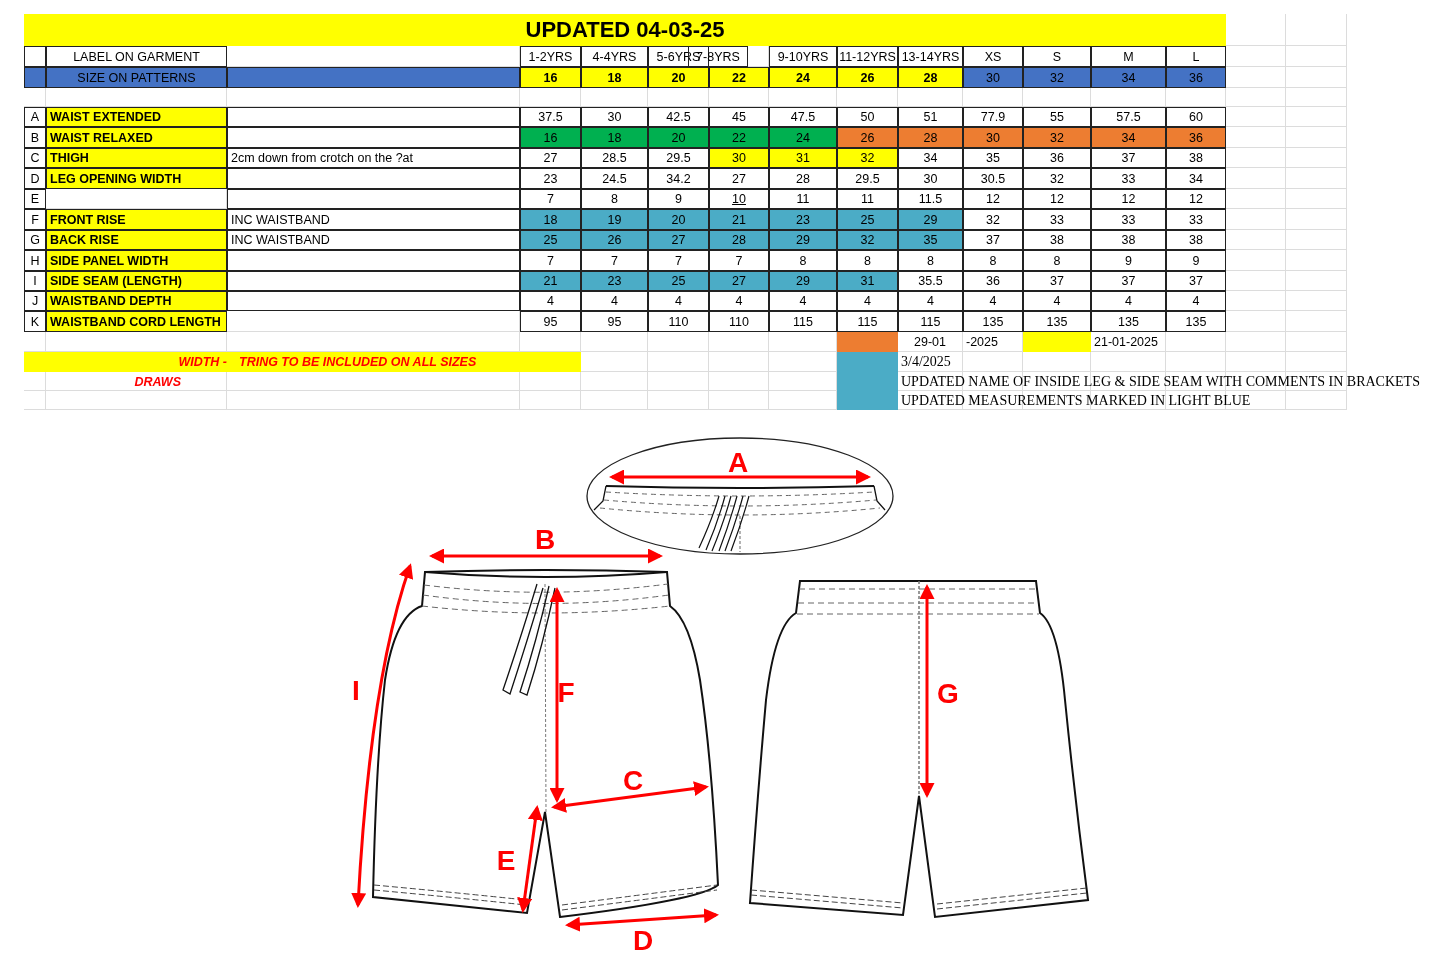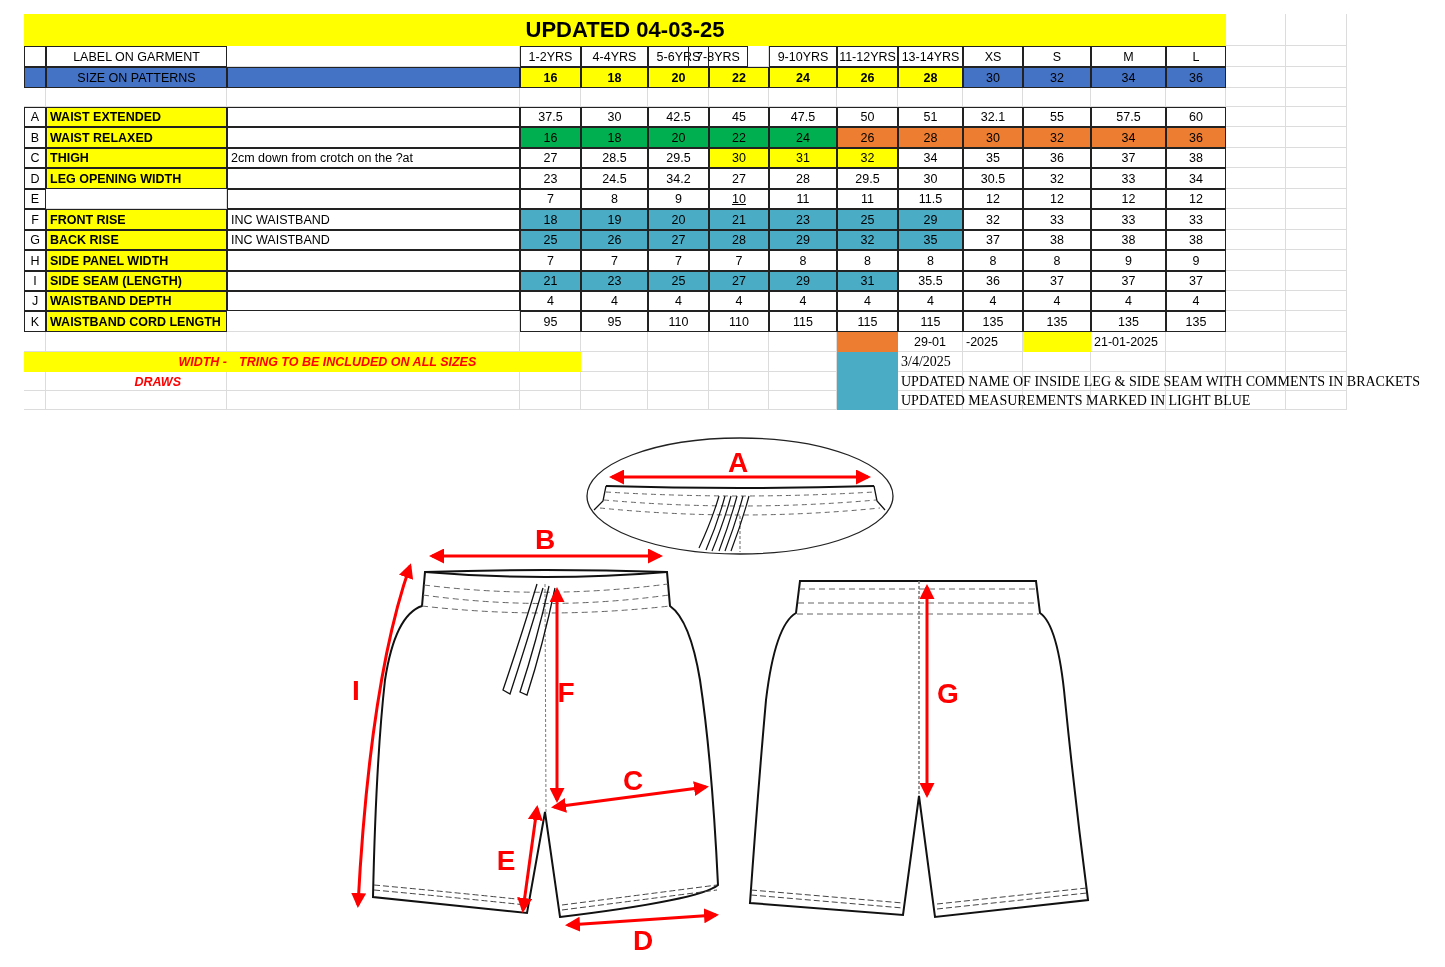--- a/index.html
+++ b/index.html
@@ -359,21 +359,21 @@
     <div class="c bd" style="left: 24px; top: 107px; width: 22px; height: 20px;">A</div>
     <div class="c bd yellow b left" style="left: 46px; top: 107px; width: 181px; height: 20px;">WAIST EXTENDED</div>
     <div class="c bd left" style="left: 227px; top: 107px; width: 293px; height: 20px;"></div>
     <div class="c bd " style="left: 520px; top: 107px; width: 61px; height: 20px;">37.5</div>
     <div class="c bd " style="left: 581px; top: 107px; width: 67px; height: 20px;">30</div>
     <div class="c bd " style="left: 648px; top: 107px; width: 61px; height: 20px;">42.5</div>
     <div class="c bd " style="left: 709px; top: 107px; width: 60px; height: 20px;">45</div>
     <div class="c bd " style="left: 769px; top: 107px; width: 68px; height: 20px;">47.5</div>
     <div class="c bd " style="left: 837px; top: 107px; width: 61px; height: 20px;">50</div>
     <div class="c bd " style="left: 898px; top: 107px; width: 65px; height: 20px;">51</div>
-    <div class="c bd " style="left: 963px; top: 107px; width: 60px; height: 20px;">32.1</div>
+    <div class="c bd " style="left: 963px; top: 107px; width: 60px; height: 20px;">77.9</div>
     <div class="c bd " style="left: 1023px; top: 107px; width: 68px; height: 20px;">55</div>
     <div class="c bd " style="left: 1091px; top: 107px; width: 75px; height: 20px;">57.5</div>
     <div class="c bd " style="left: 1166px; top: 107px; width: 60px; height: 20px;">60</div>
     <div class="c bd" style="left: 24px; top: 127px; width: 22px; height: 21px;">B</div>
     <div class="c bd yellow b left" style="left: 46px; top: 127px; width: 181px; height: 21px;">WAIST RELAXED</div>
     <div class="c bd left" style="left: 227px; top: 127px; width: 293px; height: 21px;"></div>
     <div class="c bd green" style="left: 520px; top: 127px; width: 61px; height: 21px;">16</div>
     <div class="c bd green" style="left: 581px; top: 127px; width: 67px; height: 21px;">18</div>
     <div class="c bd green" style="left: 648px; top: 127px; width: 61px; height: 21px;">20</div>
     <div class="c bd green" style="left: 709px; top: 127px; width: 60px; height: 21px;">22</div>

